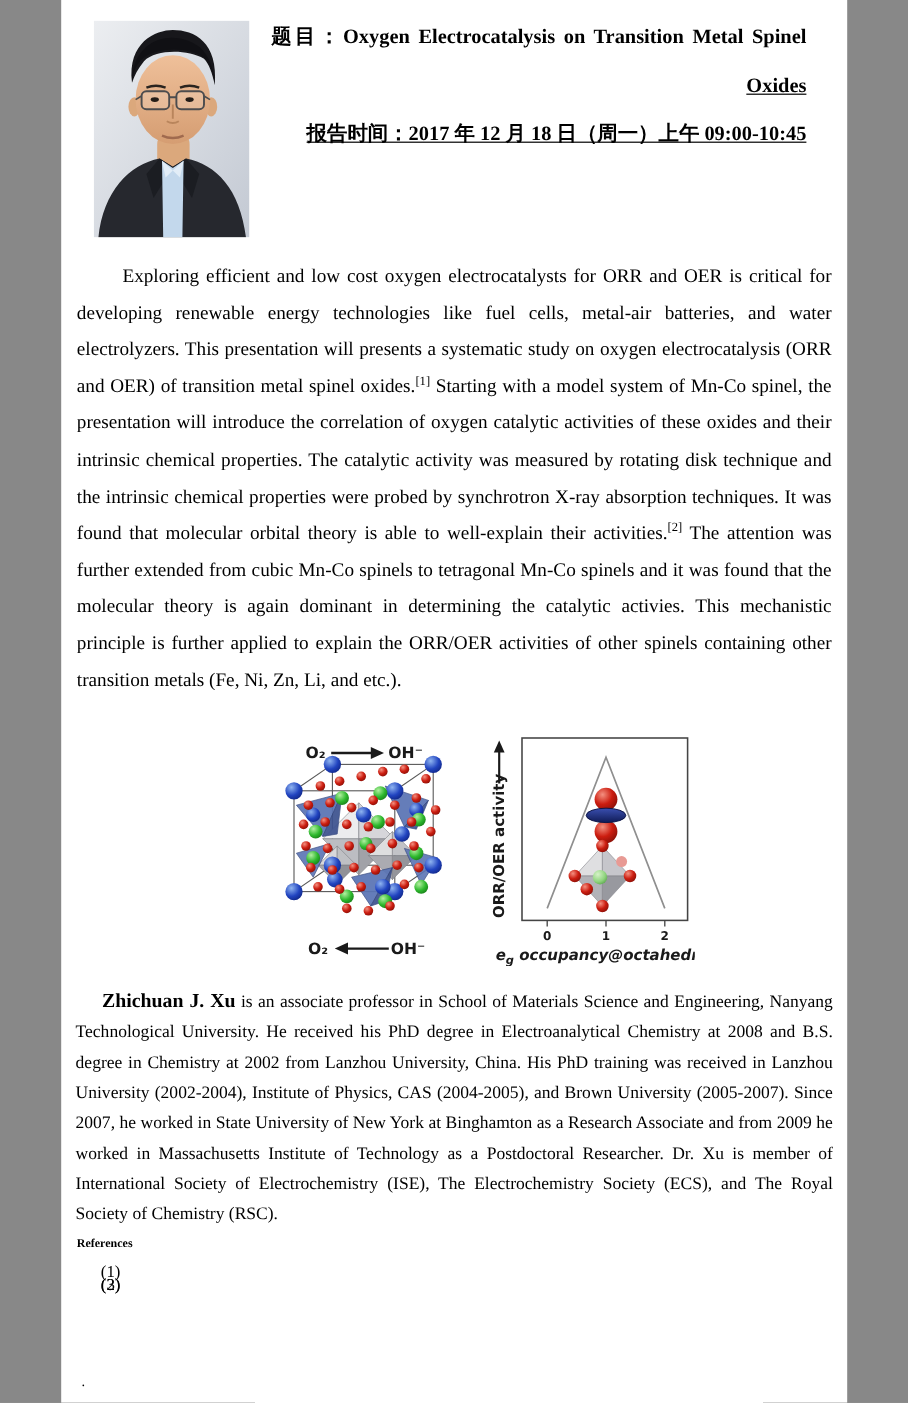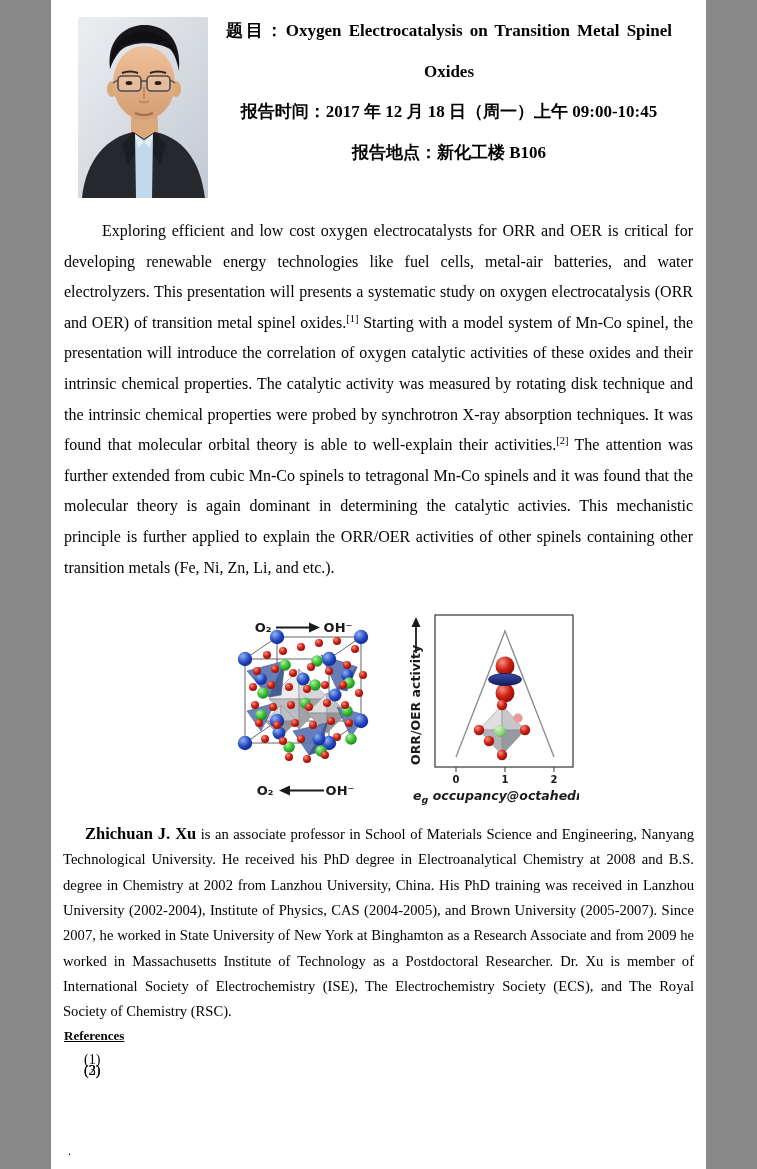--- a/index.html
+++ b/index.html
@@ -18,21 +18,21 @@
     position: absolute; left: 27px; top: 17px;
     width: 130px; height: 181px; overflow: hidden;
   }
   .photo svg { display:block; }
   .header-text {
     margin-left: 175px; margin-right: 34px;
     padding-top: 11px;
     font-weight: bold; font-size: 17px; line-height: 40.5px;
   }
   .title-l1 { text-align: justify; text-align-last: justify; white-space: nowrap; }
-  .meta-line { text-align: center; }
+  .meta-line { text-align: right; text-decoration: underline; }
   
   .abstract {
     margin: 2px 13px 0 13px;
     font-size: 16px; line-height: 30.6px;
     text-align: justify; text-indent: 38px;
   }
   .abstract sup { font-size: 10.5px; line-height: 0; }
   
   .figure-row {
     margin-top: 26px;
@@ -42,21 +42,21 @@
   .fig-svg { display: block; }
   
   .bio {
     margin: 14px 12px 0 12px;
     font-size: 14.6px; line-height: 25.3px;
     text-align: justify; text-indent: 22px;
   }
   .bio b { font-size: 16.5px; }
   
   .refs { margin: 0 12px 0 13px; position: relative; }
-  .refs-heading { font-weight: bold; font-size: 13px; line-height: 22px; text-decoration: underline; }
+  .refs-heading { font-weight: bold; font-size: 10px; line-height: 22px; }
   .ref-item {
     position: relative;
     margin-left: 42px; margin-bottom: 11px;
     font-size: 14px; line-height: 25px;
     text-align: justify;
   }
   .ref-num { position: absolute; left: -22px; top: 0; }
   .footnote-mark {
     position: absolute; left: 17px; top: 1144px;
     font-size: 12px;
@@ -115,21 +115,20 @@
         <ellipse cx="80" cy="66" rx="3.4" ry="2" fill="#241d18"></ellipse>
 
         <path d="M66,70 L66,82 M61,84 Q66,87 71,84" stroke="#b9855c" stroke-width="1.6" fill="none"></path>
         <path d="M57,96 Q66,100 75,96" stroke="#a06a4e" stroke-width="2" fill="none"></path>
       </svg>
     </div>
     <div class="header-text">
       <div class="title-l1"><span>题目：</span><span>Oxygen Electrocatalysis on Transition Metal Spinel</span></div>
       <div class="meta-line">Oxides</div>
       <div class="meta-line">报告时间：2017 年 12 月 18 日（周一）上午 09:00-10:45</div>
-      <div class="meta-line">报告地点：新化工楼 B106</div>
     </div>
   </div>
 
   <p class="abstract"><span>Exploring efficient and low cost oxygen electrocatalysts for ORR and OER is critical for developing renewable energy technologies like fuel cells, metal-air batteries, and water electrolyzers. This presentation will presents a systematic study on oxygen electrocatalysis (ORR and OER) of transition metal spinel oxides.</span><sup>[1]</sup><span> Starting with a model system of Mn-Co spinel, the presentation will introduce the correlation of oxygen catalytic activities of these oxides and their intrinsic chemical properties. The catalytic activity was measured by rotating disk technique and the intrinsic chemical properties were probed by synchrotron X-ray absorption techniques. It was found that molecular orbital theory is able to well-explain their activities.</span><sup>[2]</sup><span> The attention was further extended from cubic Mn-Co spinels to tetragonal Mn-Co spinels and it was found that the molecular theory is again dominant in determining the catalytic activies. This mechanistic principle is further applied to explain the ORR/OER activities of other spinels containing other transition metals (Fe, Ni, Zn, Li, and etc.).</span></p>
 
   <div class="figure-row">
 
     <svg class="fig-svg" width="168" height="192" viewBox="0 0 168 192" style="margin-top:6px">
       <defs>
         <radialGradient id="gB" cx="0.35" cy="0.3" r="0.85">

